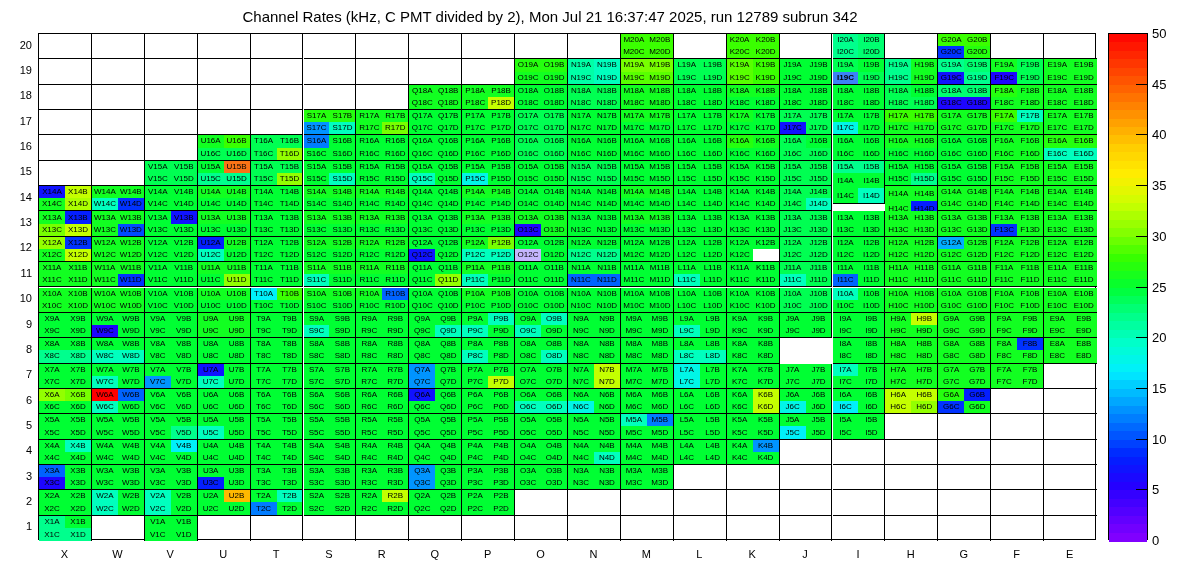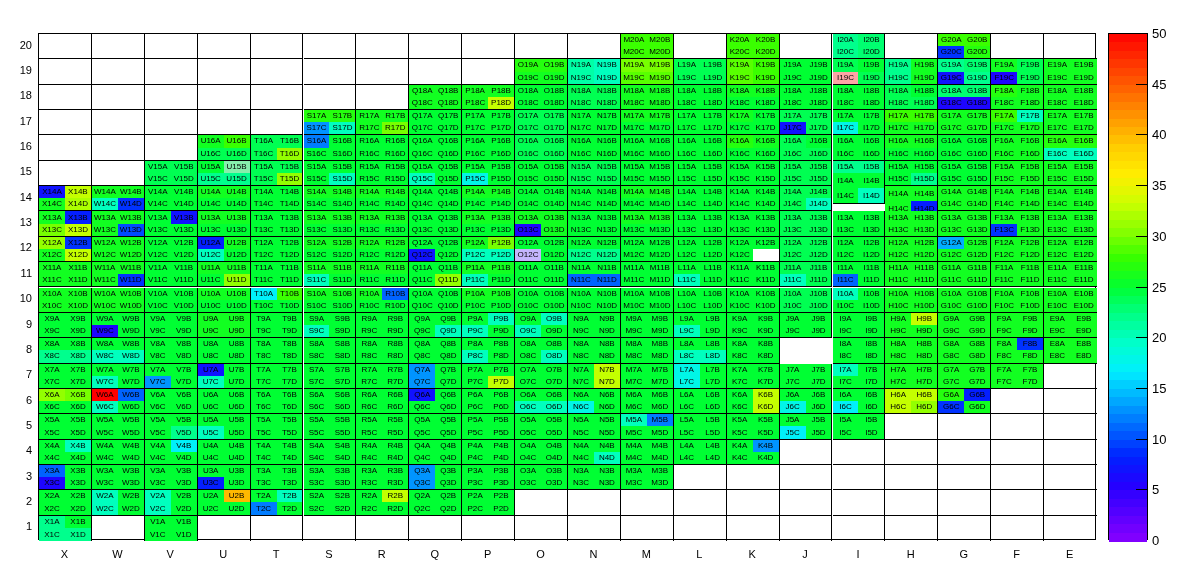--- a/index.html
+++ b/index.html
@@ -40,20 +40,21 @@
   .cseg{position:absolute;left:0;width:100%;}
   .ctick{position:absolute;left:-9px;width:9px;height:0;
          border-top:1px solid #000;}
   .clab{position:absolute;left:44px;font-size:13px;color:#000;
         transform:translateY(-50%);}
 </style>
 </head>
 <body>
 <div id="root">
 
+<div id="title">Channel Rates (kHz, C PMT divided by 2), Mon Jul 21 16:37:47 2025, run 12789 subrun 342</div>
 
 <div id="plot">
   <div id="cells">
         <div class="cell" style="left: 0px; top: 0px; width: 52.9px; height: 25.35px;"></div>
         <div class="cell" style="left: 52.9px; top: 0px; width: 52.9px; height: 25.35px;"></div>
         <div class="cell" style="left: 105.8px; top: 0px; width: 52.9px; height: 25.35px;"></div>
         <div class="cell" style="left: 158.7px; top: 0px; width: 52.9px; height: 25.35px;"></div>
         <div class="cell" style="left: 211.6px; top: 0px; width: 52.9px; height: 25.35px;"></div>
         <div class="cell" style="left: 264.5px; top: 0px; width: 52.9px; height: 25.35px;"></div>
         <div class="cell" style="left: 317.4px; top: 0px; width: 52.9px; height: 25.35px;"></div>
@@ -215,21 +216,21 @@
             <span>J19D</span>
           </div>
         </div>
         <div class="cell" style="left: 793.5px; top: 25.35px; width: 52.9px; height: 25.35px;">
           <div class="quad qA" style="background: rgb(0, 255, 82);">
             <span>I19A</span>
           </div>
           <div class="quad qB" style="background: rgb(0, 255, 51);">
             <span>I19B</span>
           </div>
-          <div class="quad qC" style="background: #fca5a5;">
+          <div class="quad qC" style="background: #3b82f6; font-weight: bold;">
             <span>I19C</span>
           </div>
           <div class="quad qD" style="background: rgb(0, 255, 82);">
             <span>I19D</span>
           </div>
         </div>
         <div class="cell" style="left: 846.4px; top: 25.35px; width: 52.9px; height: 25.35px;">
           <div class="quad qA" style="background: rgb(0, 255, 141);">
             <span>H19A</span>
           </div>
@@ -943,21 +944,21 @@
             <span>V15C</span>
           </div>
           <div class="quad qD" style="background: rgb(0, 255, 82);">
             <span>V15D</span>
           </div>
         </div>
         <div class="cell" style="left: 158.7px; top: 126.75px; width: 52.9px; height: 25.35px;">
           <div class="quad qA" style="background: rgb(0, 255, 51);">
             <span>U15A</span>
           </div>
-          <div class="quad qB" style="background: #86efac;">
+          <div class="quad qB" style="background: #f97316;">
             <span>U15B</span>
           </div>
           <div class="quad qC" style="background: rgb(0, 255, 141);">
             <span>U15C</span>
           </div>
           <div class="quad qD" style="background: rgb(0, 255, 141);">
             <span>U15D</span>
           </div>
         </div>
         <div class="cell" style="left: 211.6px; top: 126.75px; width: 52.9px; height: 25.35px;">

